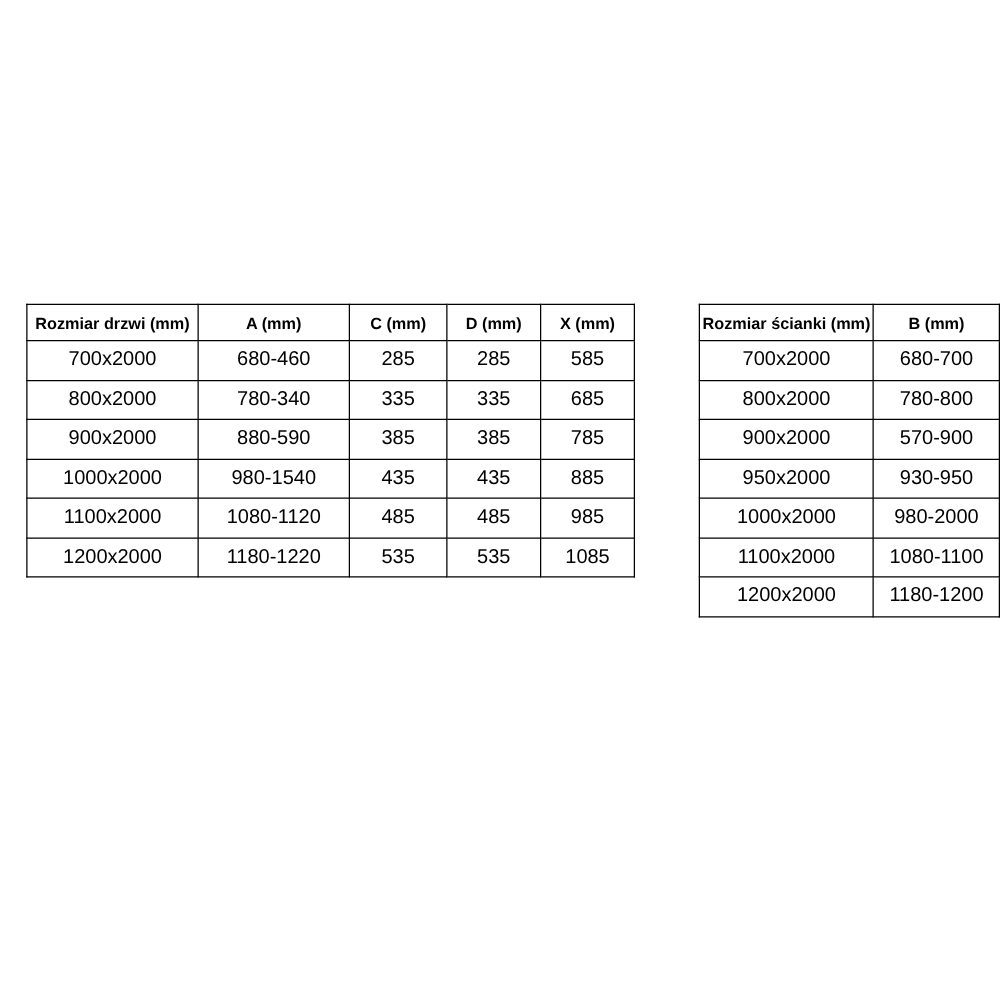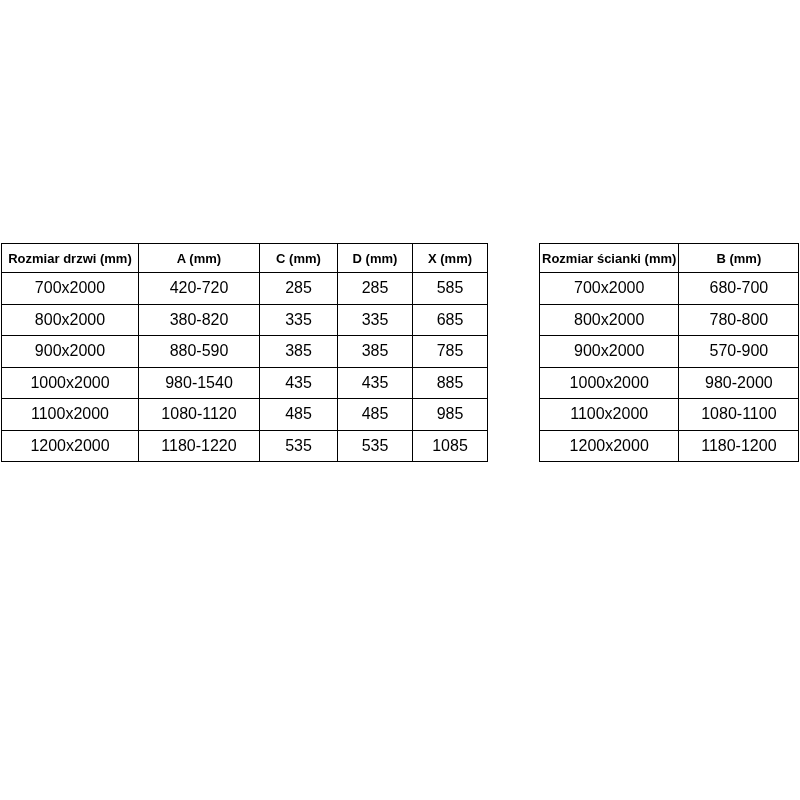--- a/index.html
+++ b/index.html
@@ -22,20 +22,21 @@
     left: 1px;
     top: 243px;
   }
   .walls-pos {
     left: 539px;
     top: 243px;
   }
   table {
     border-collapse: collapse;
     table-layout: fixed;
+    margin-left: 20px;
   }
   th, td {
     border: 1px solid #000000;
     text-align: center;
     vertical-align: middle;
     padding: 0 2px;
     overflow: hidden;
   }
   th {
     font-size: 13px;
@@ -69,28 +70,28 @@
             <th>Rozmiar drzwi (mm)</th>
             <th>A (mm)</th>
             <th>C (mm)</th>
             <th>D (mm)</th>
             <th>X (mm)</th>
           </tr>
         </thead>
       <tbody>
           <tr>
             <td>700x2000</td>
-            <td>420-720</td>
+            <td>680-460</td>
             <td>285</td>
             <td>285</td>
             <td>585</td>
           </tr>
           <tr>
             <td>800x2000</td>
-            <td>380-820</td>
+            <td>780-340</td>
             <td>335</td>
             <td>335</td>
             <td>685</td>
           </tr>
           <tr>
             <td>900x2000</td>
             <td>880-590</td>
             <td>385</td>
             <td>385</td>
             <td>785</td>
@@ -139,20 +140,24 @@
           </tr>
           <tr>
             <td>800x2000</td>
             <td>780-800</td>
           </tr>
           <tr>
             <td>900x2000</td>
             <td>570-900</td>
           </tr>
           <tr>
+            <td>950x2000</td>
+            <td>930-950</td>
+          </tr>
+          <tr>
             <td>1000x2000</td>
             <td>980-2000</td>
           </tr>
           <tr>
             <td>1100x2000</td>
             <td>1080-1100</td>
           </tr>
           <tr>
             <td>1200x2000</td>
             <td>1180-1200</td>

